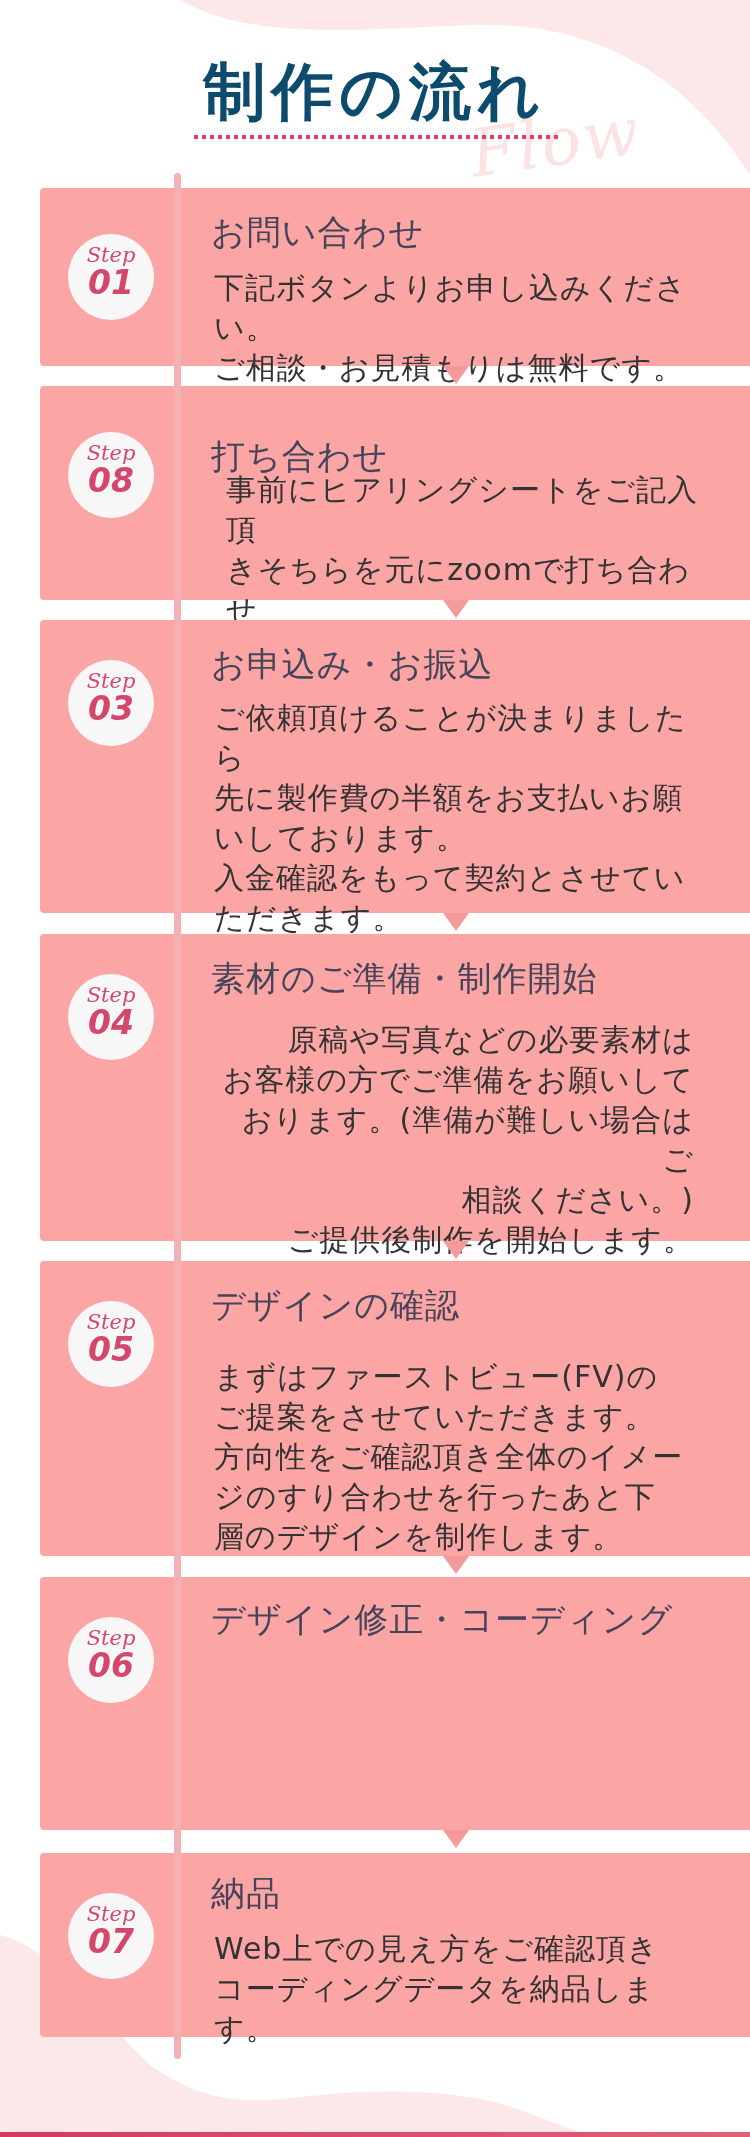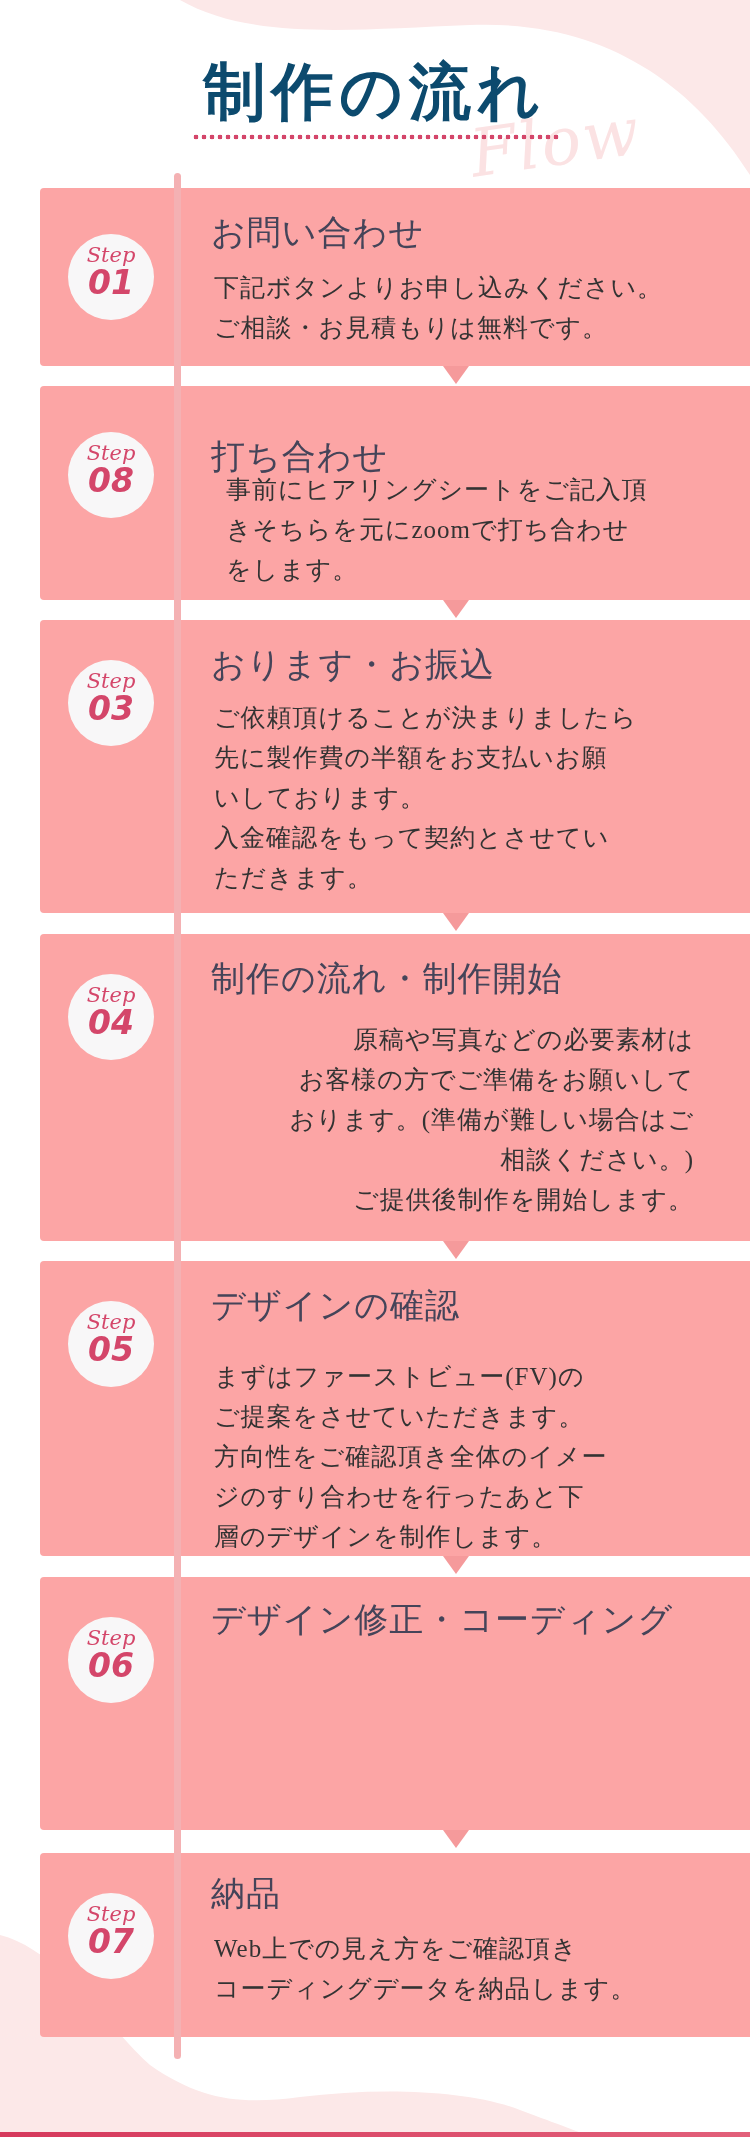--- a/index.html
+++ b/index.html
@@ -45,22 +45,22 @@
     }
     .badge .step-num {
       display: block; font-family: "DejaVu Sans", sans-serif; font-weight: bold;
       font-style: italic; font-size: 33px; line-height: 34px;
     }
     .card-title {
       position: absolute; left: 171px; font-size: 34px; color: #454459;
       letter-spacing: 1px; white-space: nowrap;
     }
     .card-body {
-      position: absolute; left: 174px; width: 480px; font-size: 25px; line-height: 40px;
-      color: #333333; letter-spacing: 1px; white-space: pre-line; font-family: Liberation Serif, serif;
+      position: absolute; left: 174px; width: 480px; font-size: 30px; line-height: 40px;
+      color: #333333; letter-spacing: 1px; white-space: pre-line;
     }
     .arrow {
       position: absolute; left: 443px; width: 0; height: 0;
       border-left: 13px solid transparent; border-right: 13px solid transparent;
       border-top: 18px solid #f59a9b; z-index: 4;
     }
     .bottom-bar {
       position: absolute; left: 0; top: 2132px; width: 750px; height: 5px;
       background: linear-gradient(90deg, #d6395c, #e2607a);
     }
@@ -102,35 +102,35 @@
 きそちらを元にzoomで打ち合わせ
 をします。</div>
 </div>
 <div class="arrow" style="top:600px;"></div>
 
 <div class="card" style="top:620px;height:293px;">
   <div class="badge" style="top:40px;">
     <span class="step-word">Step</span>
     <span class="step-num">03</span>
   </div>
-  <div class="card-title" style="top:22px;">おります・お振込</div>
+  <div class="card-title" style="top:22px;">お申込み・お振込</div>
   <div class="card-body" style="top:78px;">ご依頼頂けることが決まりましたら
 先に製作費の半額をお支払いお願
 いしております。
 入金確認をもって契約とさせてい
 ただきます。</div>
 </div>
 <div class="arrow" style="top:913px;"></div>
 
 <div class="card" style="top:934px;height:307px;">
   <div class="badge" style="top:40px;">
     <span class="step-word">Step</span>
     <span class="step-num">04</span>
   </div>
-  <div class="card-title" style="top:22px;">制作の流れ・制作開始</div>
+  <div class="card-title" style="top:22px;">素材のご準備・制作開始</div>
   <div class="card-body" style="top:86px;text-align:right;">原稿や写真などの必要素材は
 お客様の方でご準備をお願いして
 おります。(準備が難しい場合はご
 相談ください。)
 ご提供後制作を開始します。</div>
 </div>
 <div class="arrow" style="top:1241px;"></div>
 
 <div class="card" style="top:1261px;height:295px;">
   <div class="badge" style="top:40px;">

